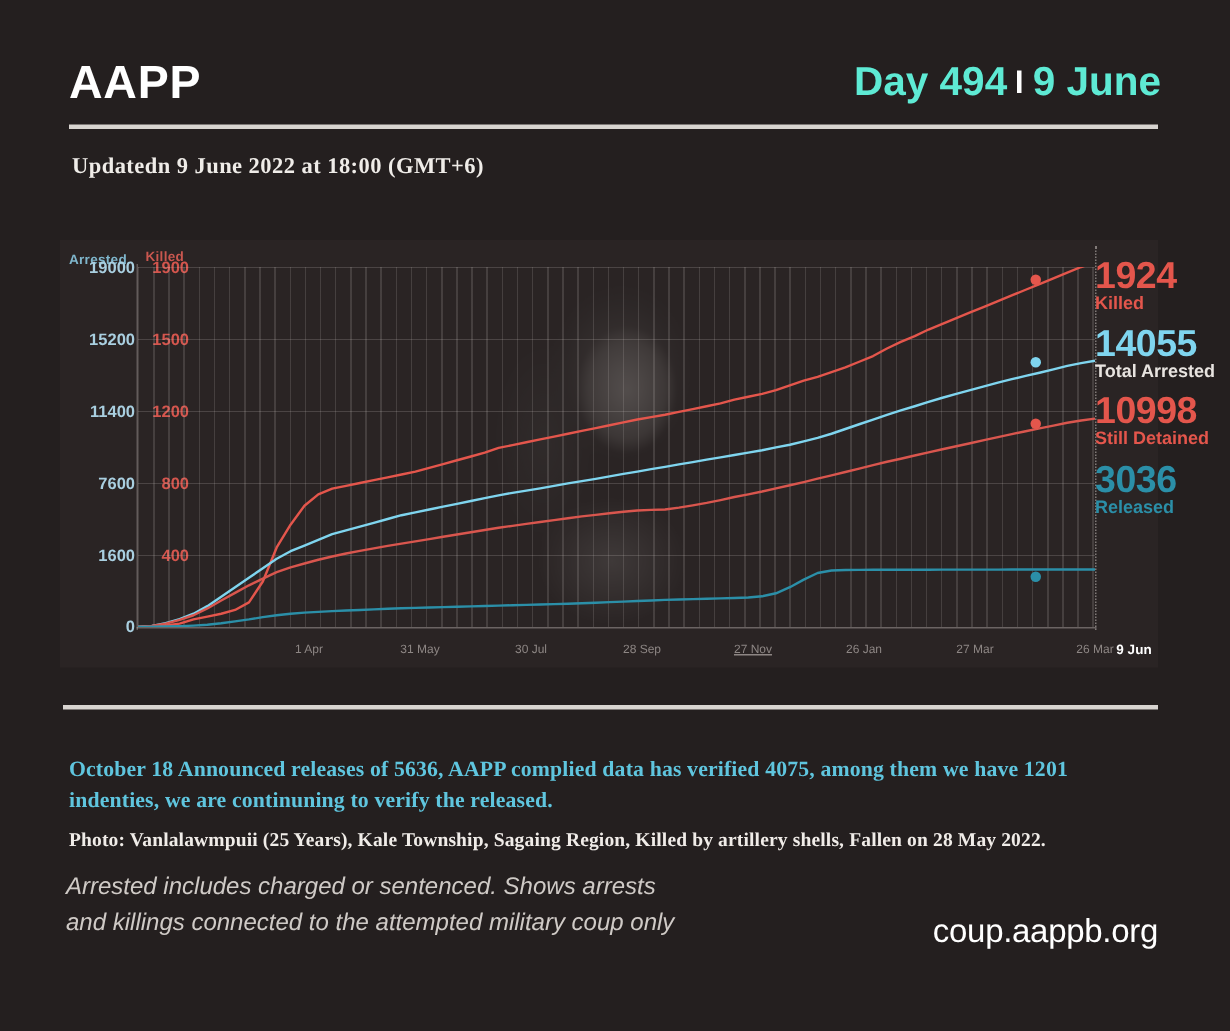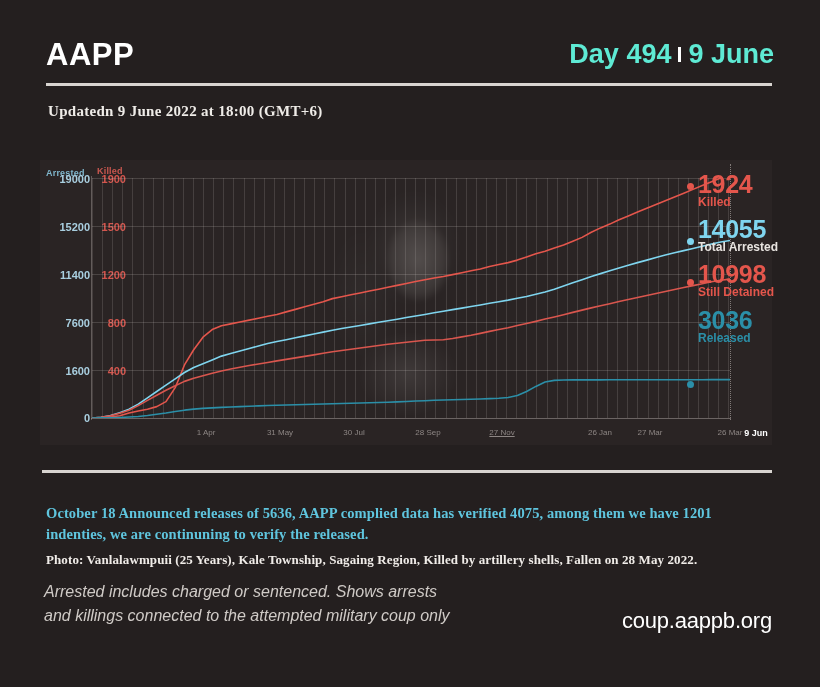--- a/index.html
+++ b/index.html
@@ -184,21 +184,21 @@
     top: 4px;
     width: 0;
     height: 256px;
     border-left: 1px dotted rgba(200,193,190,0.55);
   }
 
   svg.series { position: absolute; inset: 0; width: 100%; height: 100%; }
 
   
   .stats { position: absolute; left: 698px; top: 172px; width: 120px; }
-  .stat { margin-bottom: 8px; }
+  .stat { margin-bottom: 8px; padding-left: 32px; }
   .stat .num {
     font-size: 25px;
     font-weight: bold;
     line-height: 1.0;
     letter-spacing: -0.3px;
   }
   .stat .lbl {
     font-size: 12px;
     font-weight: bold;
     line-height: 1.1;
@@ -317,21 +317,21 @@
         <path id="line-released" fill="none" stroke-width="1.6" stroke-linejoin="round" d="M0.00 240.00 L9.25 239.87 L18.49 239.68 L27.74 239.43 L36.99 239.05 L46.23 238.48 L55.48 237.47 L64.72 236.21 L73.97 234.95 L83.22 233.43 L92.46 232.17 L101.71 231.16 L110.96 230.40 L120.20 229.89 L129.45 229.39 L138.70 229.01 L147.94 228.63 L157.19 228.25 L166.43 227.87 L175.68 227.49 L184.93 227.24 L194.17 226.99 L203.42 226.74 L212.67 226.48 L221.91 226.23 L231.16 225.98 L240.41 225.73 L249.65 225.47 L258.90 225.22 L268.14 224.97 L277.39 224.72 L286.64 224.46 L295.88 224.21 L305.13 223.83 L314.38 223.45 L323.62 223.07 L332.87 222.69 L342.12 222.32 L351.36 221.94 L360.61 221.68 L369.86 221.43 L379.10 221.18 L388.35 220.93 L397.59 220.67 L406.84 220.29 L416.09 219.54 L425.33 217.52 L434.58 213.47 L443.83 208.42 L453.07 204.00 L462.32 202.36 L471.57 201.98 L480.81 201.92 L490.06 201.88 L499.30 201.85 L508.55 201.83 L517.80 201.80 L527.04 201.79 L536.29 201.78 L545.54 201.76 L554.78 201.75 L564.03 201.74 L573.28 201.73 L582.52 201.71 L591.77 201.70 L601.01 201.69 L610.26 201.68 L619.51 201.66 L628.75 201.66 L638.00 201.65" stroke="#2b8fa8"></path>
       </svg>
     </div>
     <div class="now-line"></div>
 
     <div class="xtick" style="left:166px;">1 Apr</div>
     <div class="xtick" style="left:240px;">31 May</div>
     <div class="xtick" style="left:314px;">30 Jul</div>
     <div class="xtick" style="left:388px;">28 Sep</div>
     <div class="xtick" style="left:462px;text-decoration:underline;">27 Nov</div>
-    <div class="xtick" style="left:536px;margin-left:24px;">26 Jan</div>
+    <div class="xtick" style="left:536px;">26 Jan</div>
     <div class="xtick" style="left:610px;">27 Mar</div>
     <div class="xtick" style="left:678px;padding-left:24px;">26 Mar</div>
     <div class="xtick current" style="left:716px;">9 Jun</div>
   </div>
 
   <div class="dot" style="left:687px; top:183px; background:#e4564c;"></div>
   <div class="dot" style="left:687px; top:238px; background:#7fd5ef;"></div>
   <div class="dot" style="left:687px; top:279px; background:#e4564c;"></div>
   <div class="dot" style="left:687px; top:381px; background:#2b8fa8;"></div>
 

